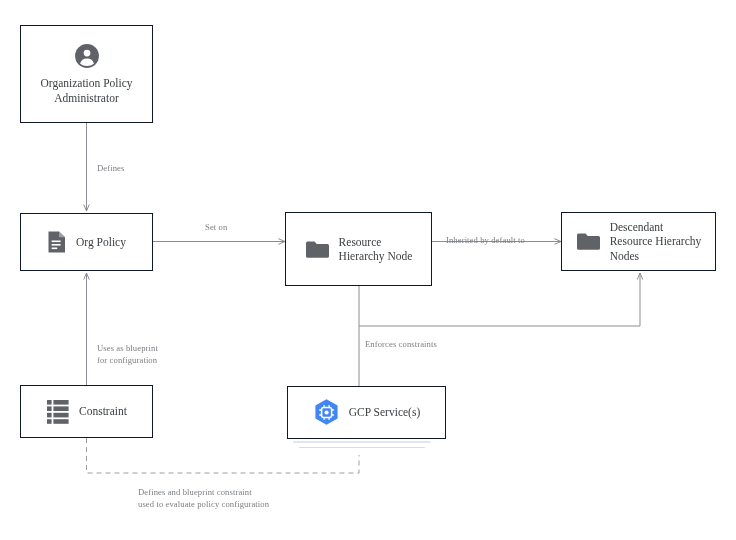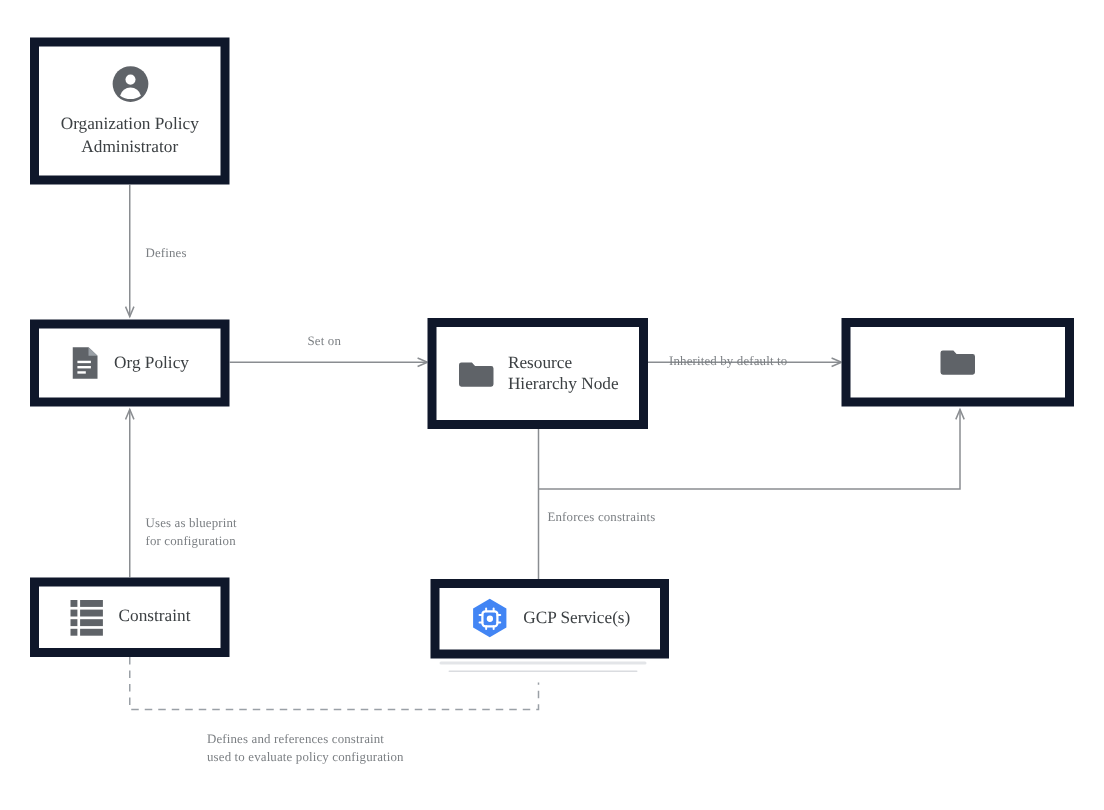--- a/index.html
+++ b/index.html
@@ -31,21 +31,21 @@
     width: 736px;
     height: 540px;
     pointer-events: none;
   }
 
   
   .node {
     position: absolute;
     box-sizing: border-box;
     background: #ffffff;
-    border: 6px solid #0f172a;
+    border: 1px solid #0f172a;
     display: flex;
     align-items: center;
     justify-content: center;
   }
   .node-inner {
     display: flex;
     align-items: center;
     justify-content: center;
     gap: 9px;
     padding: 0 8px;
@@ -157,20 +157,23 @@
     </div>
   </div>
 
   <div class="node" style="left:561px; top:212px; width:155px; height:59px;">
     <div class="node-inner">
       <span class="icon">
         <svg width="25" height="21" viewBox="0 0 25 21" xmlns="http://www.w3.org/2000/svg">
           <path d="M1 4.2 a1.6 1.6 0 0 1 1.6-1.6 h7 l2.1 2.4 h10.7 a1.6 1.6 0 0 1 1.6 1.6 v10.6 a1.6 1.6 0 0 1 -1.6 1.6 H2.6 A1.6 1.6 0 0 1 1 17.2 Z" fill="#5f6368"></path>
         </svg>
       </span>
+      <span class="node-label">Descendant
+Resource Hierarchy
+Nodes</span>
     </div>
   </div>
 
   <div class="node" style="left:20px; top:385px; width:133px; height:53px;">
     <div class="node-inner">
       <span class="icon">
         <svg width="24" height="26" viewBox="0 0 24 26" xmlns="http://www.w3.org/2000/svg">
           <g fill="#5f6368">
             <rect x="1" y="1" width="4.6" height="4.6"></rect>
             <rect x="7.4" y="1" width="15.2" height="4.6"></rect>
@@ -217,16 +220,16 @@
 
   <div class="edge-label" style="left:205px; top:222px;">Set on</div>
 
   <div class="edge-label" style="left:446px; top:223px;margin-top:12px;">Inherited by default to</div>
 
   <div class="edge-label" style="left:97px; top:315px;margin-top:28px;">Uses as blueprint
 for configuration</div>
 
   <div class="edge-label" style="left:365px; top:339px;">Enforces constraints</div>
 
-  <div class="edge-label" style="left:138px; top:487px;">Defines and references constraint
+  <div class="edge-label" style="left:138px; top:487px;">Defines and blueprint constraint
 used to evaluate policy configuration</div>
 
 </div>
 
 </body></html>

